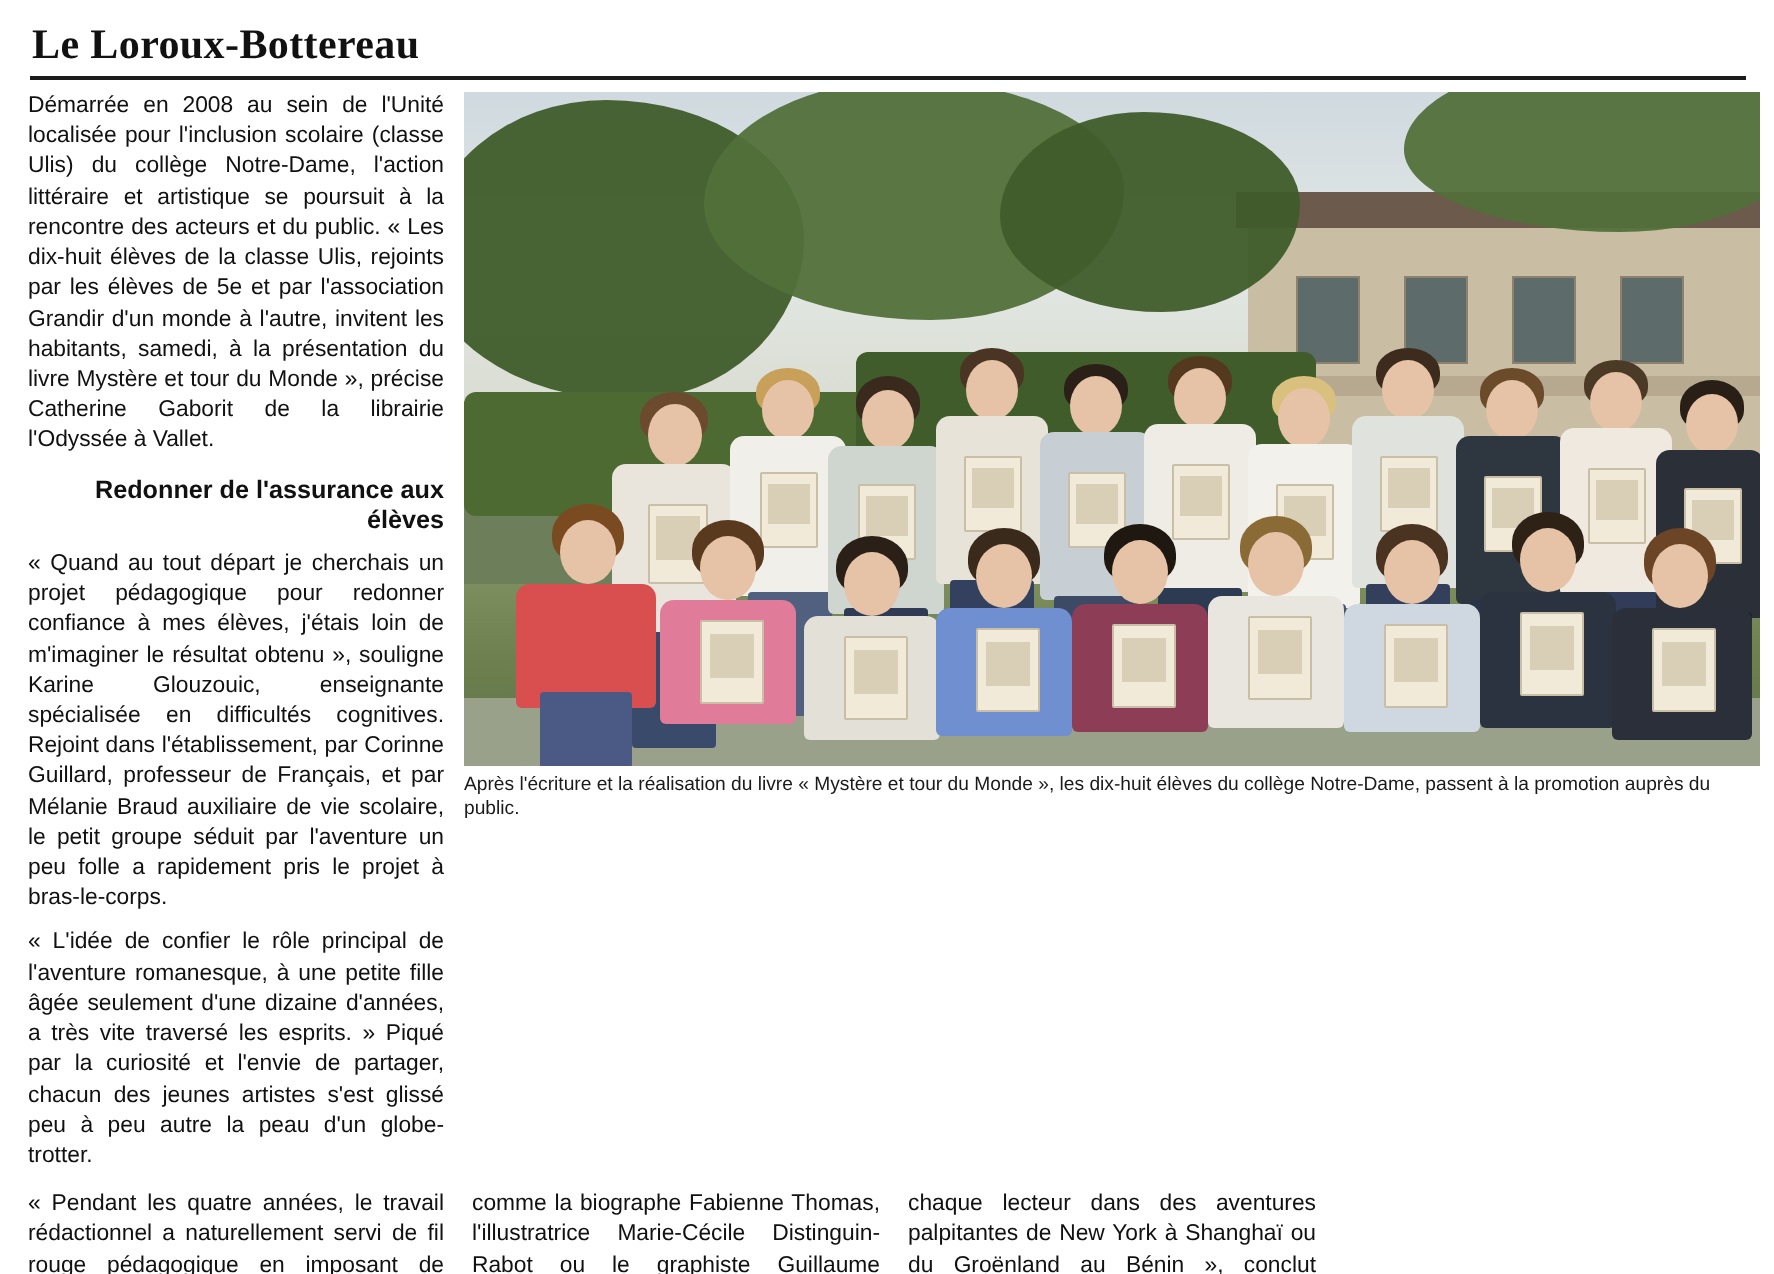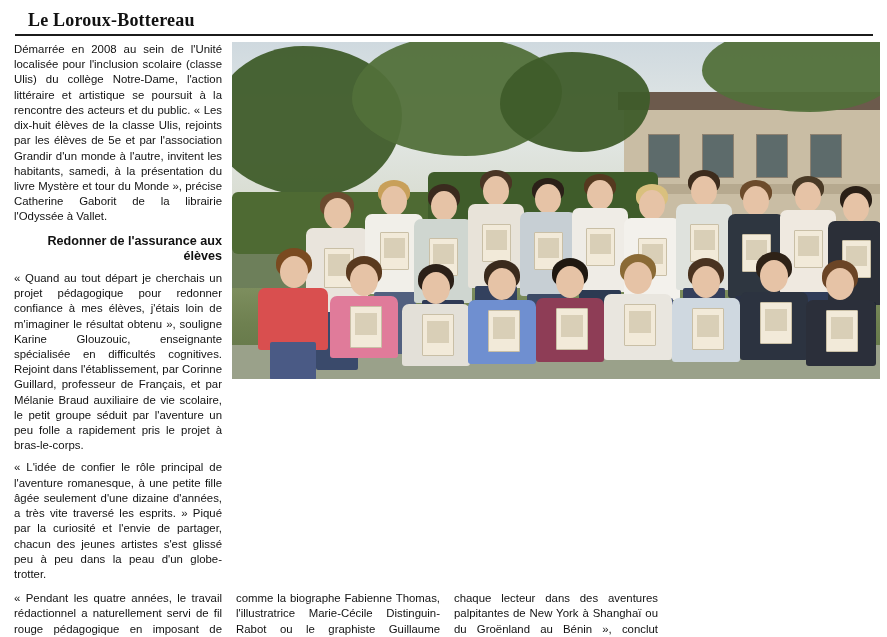--- a/index.html
+++ b/index.html
@@ -19,24 +19,24 @@
     width: 887px;
     height: 637px;
     box-sizing: border-box;
     padding: 8px 12px 4px 14px;
   }
 
   
   .kicker {
     font-family: "Liberation Serif", serif;
     font-weight: bold;
-    font-size: 18px;
+    font-size: 21px;
     color: #111;
     letter-spacing: 0.2px;
-    margin: 2px 0 3px 14px;
+    margin: 2px 0 3px 2px;
   }
   .kicker-rule {
     height: 2px;
     background: #1b1b1b;
     width: 858px;
     margin: 0 0 6px 1px;
   }
   .headline {
     font-family: "Liberation Sans", sans-serif;
     font-weight: bold;
@@ -184,21 +184,21 @@
 
   <div class="kicker">Le Loroux-Bottereau</div>
   <div class="kicker-rule"></div>
 
   <div class="top-area">
 
     <div class="col-left">
       <p>Démarrée en 2008 au sein de l'Unité localisée pour l'inclusion scolaire (classe Ulis) du collège Notre-Dame, l'action littéraire et artistique se poursuit à la rencontre des acteurs et du public. « Les dix-huit élèves de la classe Ulis, rejoints par les élèves de 5e et par l'association Grandir d'un monde à l'autre, invitent les habitants, samedi, à la présentation du livre Mystère et tour du Monde », précise Catherine Gaborit de la librairie l'Odyssée à Vallet.</p>
       <p class="subhead">Redonner de l'assurance aux élèves</p>
       <p>« Quand au tout départ je cherchais un projet pédagogique pour redonner confiance à mes élèves, j'étais loin de m'imaginer le résultat obtenu », souligne Karine Glouzouic, enseignante spécialisée en difficultés cognitives. Rejoint dans l'établissement, par Corinne Guillard, professeur de Français, et par Mélanie Braud auxiliaire de vie scolaire, le petit groupe séduit par l'aventure un peu folle a rapidement pris le projet à bras-le-corps.</p>
-      <p>« L'idée de confier le rôle principal de l'aventure romanesque, à une petite fille âgée seulement d'une dizaine d'années, a très vite traversé les esprits. » Piqué par la curiosité et l'envie de partager, chacun des jeunes artistes s'est glissé peu à peu dans la peau d'un globe-trotter.</p>
+      <p>« L'idée de confier le rôle principal de l'aventure romanesque, à une petite fille âgée seulement d'une dizaine d'années, a très vite traversé les esprits. » Piqué par la curiosité et l'envie de partager, chacun des jeunes artistes s'est glissé peu à peu autre la peau d'un globe-trotter.</p>
     </div>
 
     <div class="photo-wrap">
       <div class="photo">
         <div class="sky"></div>
 
         <div class="bld" style="left:392px;top:62px;width:256px;height:150px;"></div>
         <div class="bld-roof" style="left:386px;top:50px;width:262px;height:18px;"></div>
         <div class="bld-win" style="left:416px;top:92px;width:30px;height:42px;"></div>
         <div class="bld-win" style="left:470px;top:92px;width:30px;height:42px;"></div>
@@ -342,20 +342,21 @@
           <div class="body" style="left:508px;top:250px;width:68px;height:68px;background:#2c3340;"></div>
           <div class="book" style="left:528px;top:260px;width:30px;height:40px;"></div>
         </div>
         <div class="person">
           <div class="hair" style="left:590px;top:218px;width:36px;height:32px;background:#6b4526;"></div>
           <div class="head" style="left:594px;top:226px;width:28px;height:32px;"></div>
           <div class="body" style="left:574px;top:258px;width:70px;height:66px;background:#2b2f3a;"></div>
           <div class="book" style="left:594px;top:268px;width:30px;height:40px;"></div>
         </div>
       </div>
+      <div class="caption">Après l'écriture et la réalisation du livre « Mystère et tour du Monde », les dix-huit élèves du collège Notre-Dame, passent à la promotion auprès du public.</div>
     </div>
   </div>
 
   <div class="bottom-area">
     <div class="bcol c1">
       <p>« Pendant les quatre années, le travail rédactionnel a naturellement servi de fil rouge pédagogique en imposant de visiter l'histoire, la géographie, les cultures, les coutumes, la faune, la flore, etc. de tous les pays traversés par notre héroïne », énumère la pédagogue, ravie de constater depuis la joie sur les visages et les notes sur les copies. Épaulé par des professionnels,</p>
     </div>
     <div class="bcol c2">
       <p>comme la biographe Fabienne Thomas, l'illustratrice Marie-Cécile Distinguin-Rabot ou le graphiste Guillaume Gombert de l'association Grandir d'un Monde à l'Autre, le projet a pris depuis une autre dimension.</p>
 

